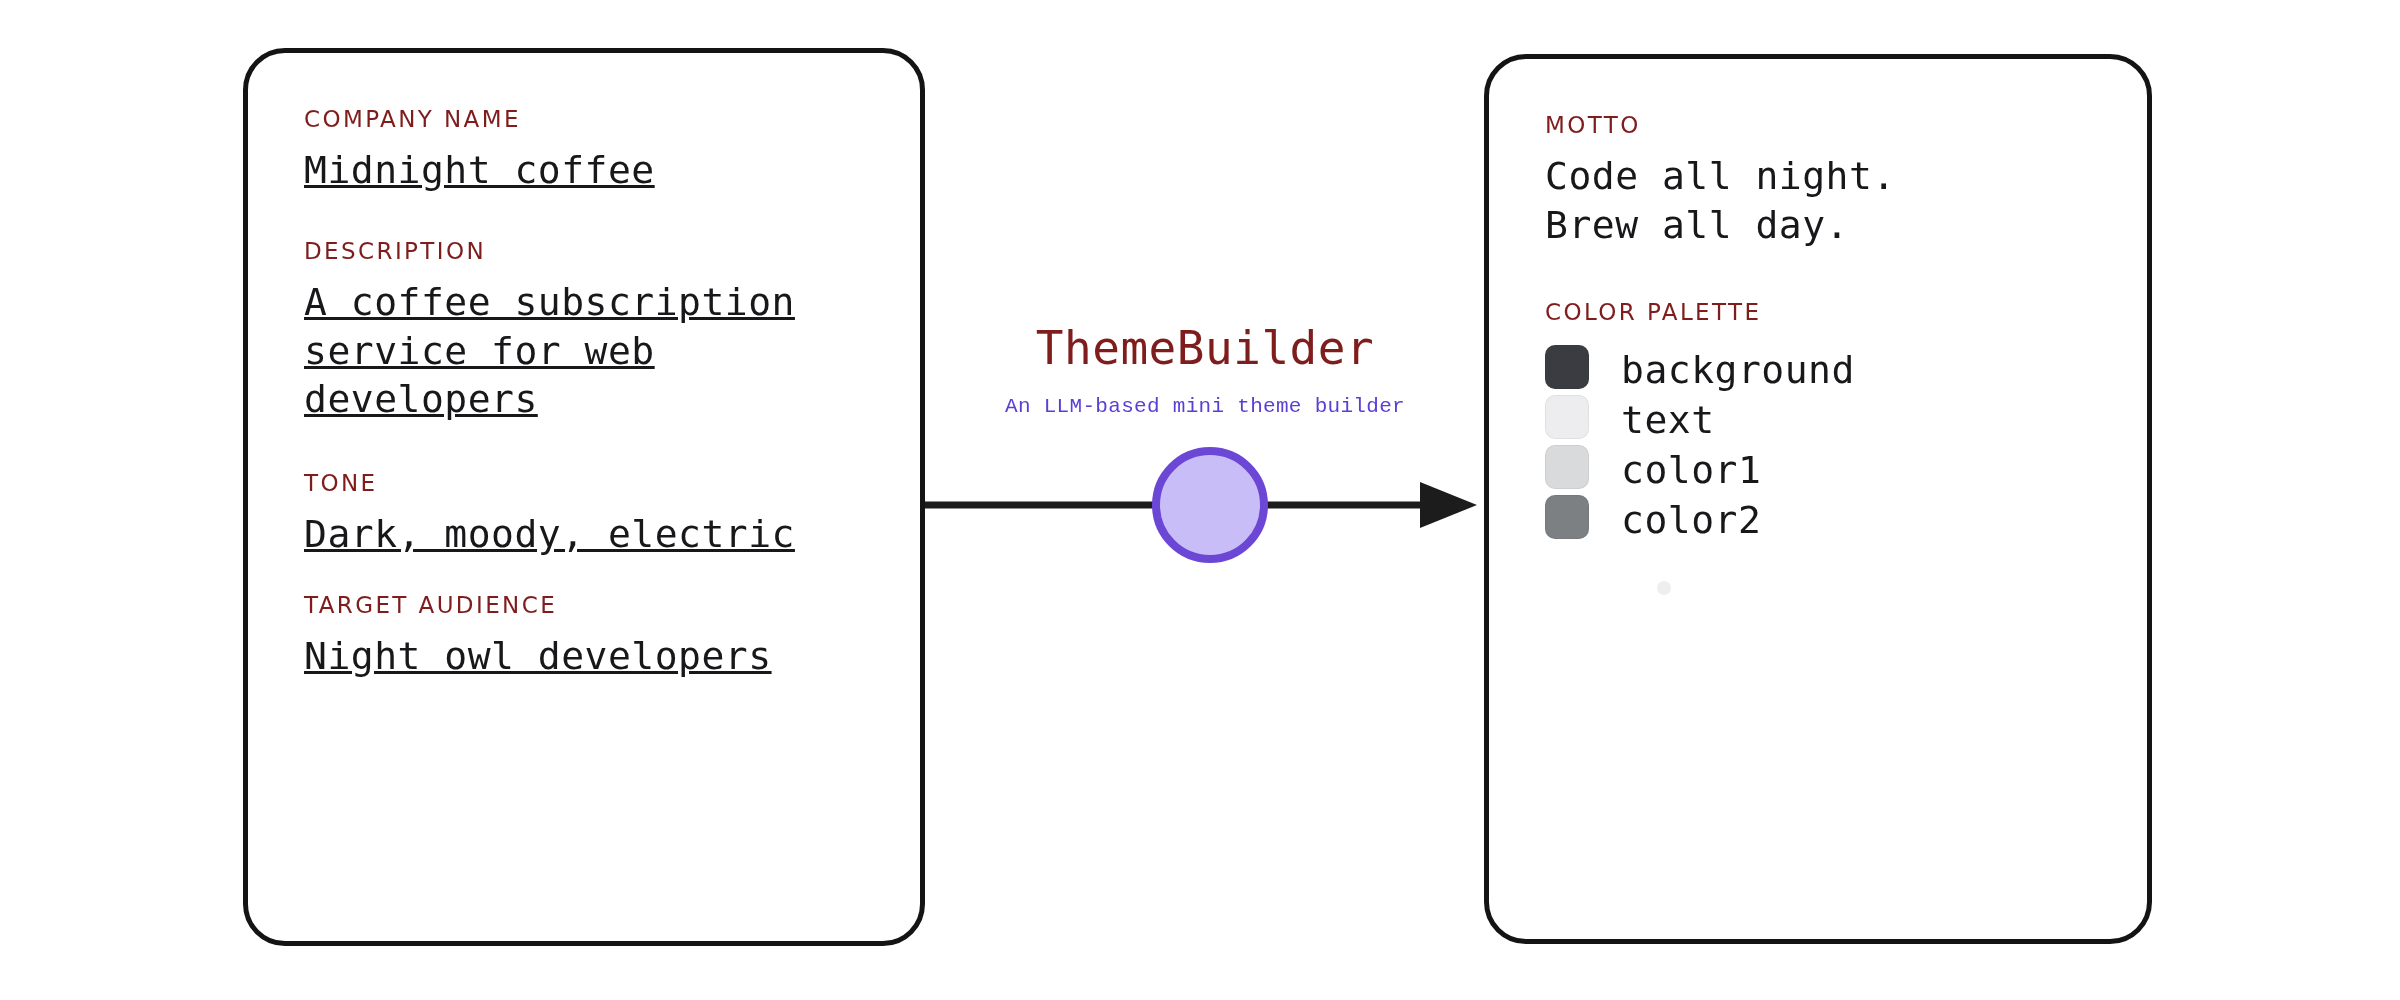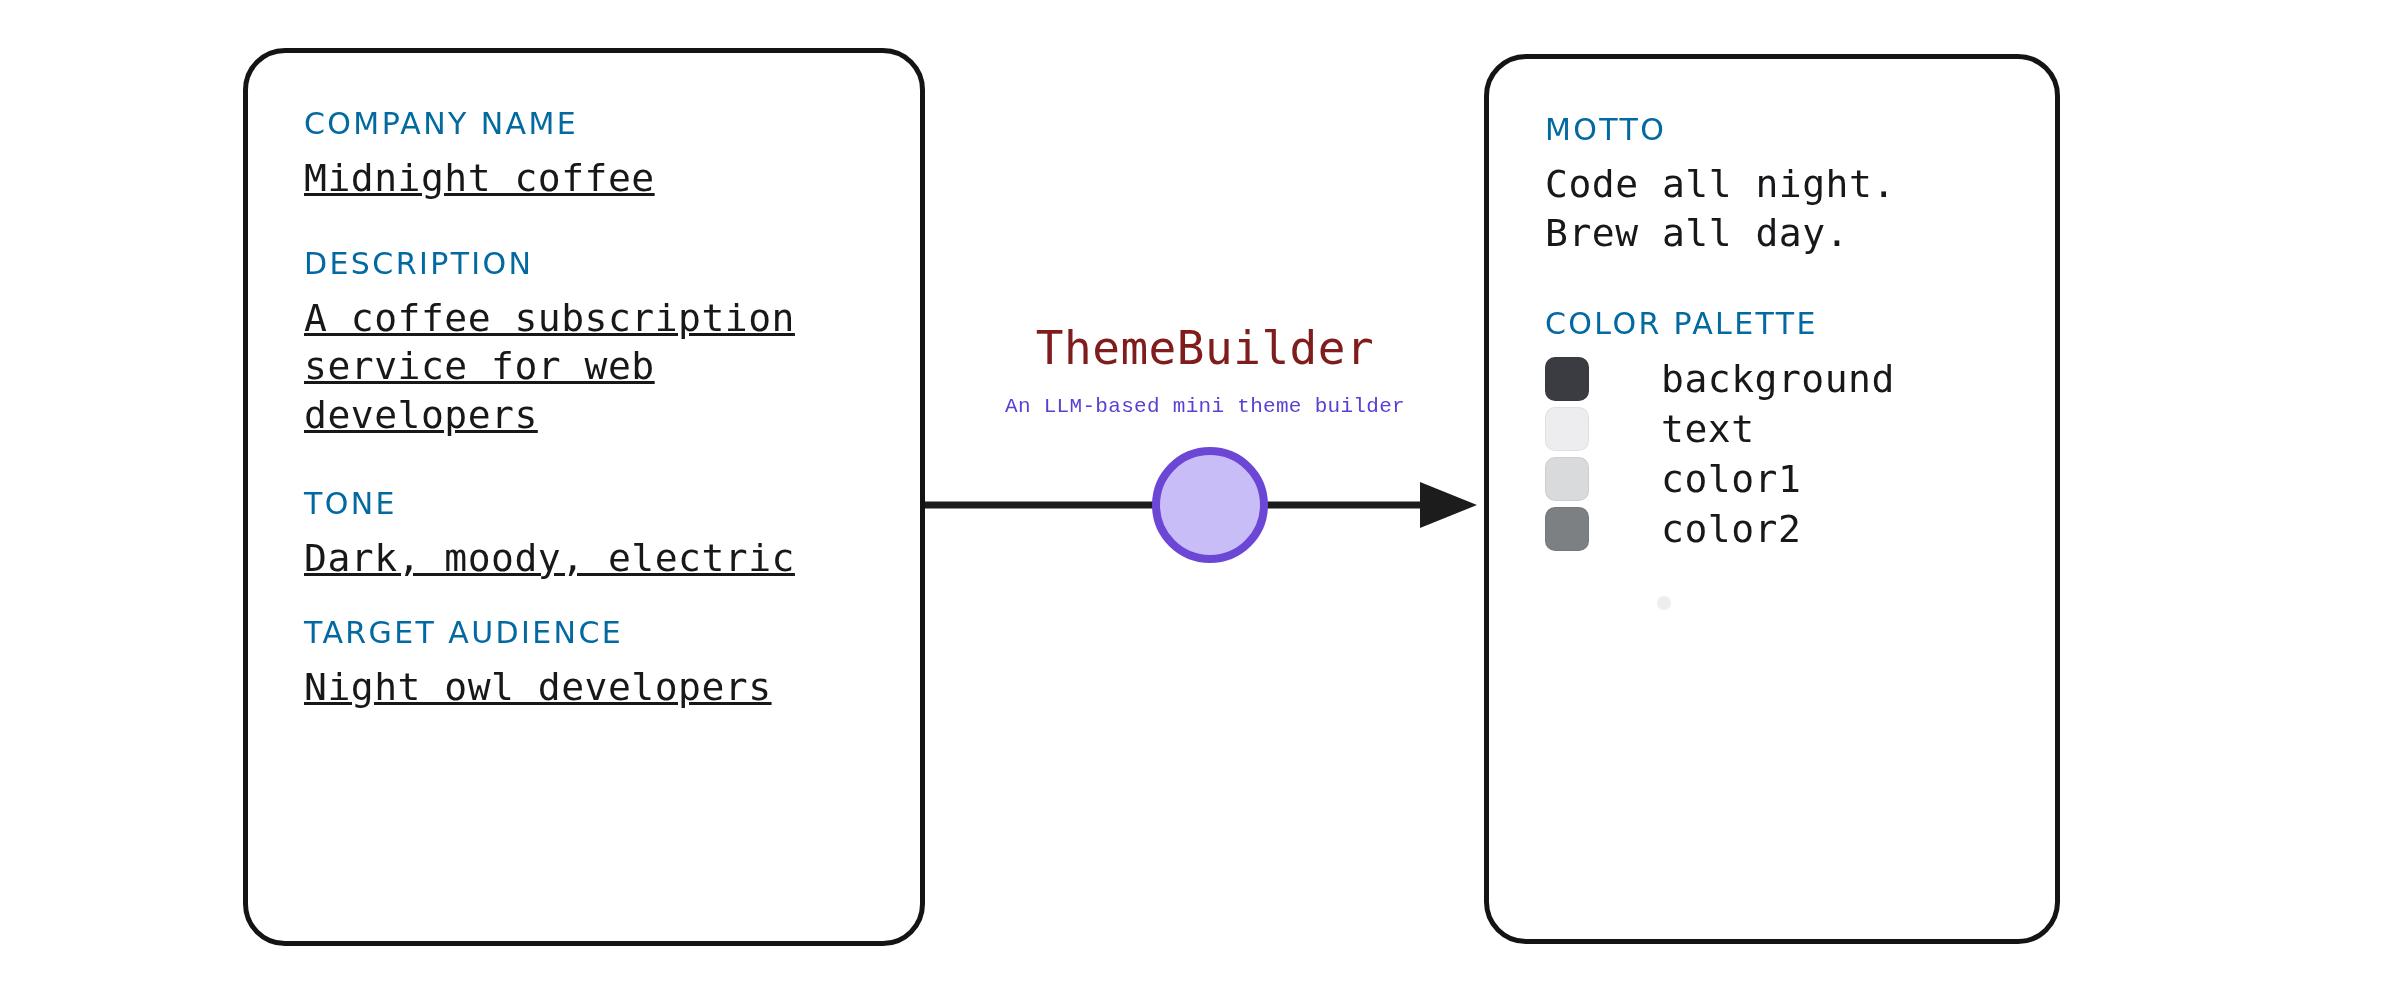--- a/index.html
+++ b/index.html
@@ -33,42 +33,42 @@
   }
   #input-card {
     left: 243px;
     top: 48px;
     width: 682px;
     height: 898px;
   }
   #output-card {
     left: 1484px;
     top: 54px;
-    width: 576px;
+    width: 668px;
     height: 890px;
   }
 
   .card-inner {
     position: absolute;
     left: 0; top: 0;
     width: 100%;
     height: 100%;
     box-sizing: border-box;
     padding: 54px 56px;
   }
 
   
   .field { margin-bottom: 34px; }
   .field:last-child { margin-bottom: 0; }
 
   .field-label {
     font-family: "DejaVu Sans", sans-serif;
-    font-size: 30px;
+    font-size: 23px;
     letter-spacing: 2.4px;
-    color: #0369a1;
+    color: #7f1d1d;
     text-transform: uppercase;
     line-height: 1.1;
     margin-bottom: 14px;
     white-space: pre;
   }
 
   .field-value {
     font-family: "DejaVu Sans Mono", monospace;
     font-size: 38px;
     color: #18181b;
@@ -85,24 +85,23 @@
   .f-target { margin-bottom: 44px; }
 
   .f-motto { margin-bottom: 50px; }
 
   
   .palette-list {
     margin-top: 4px;
   }
   .palette-row {
     display: flex;
-    align-items: center;
+    align-items: flex-end;
     height: 50px;
     margin-bottom: 0px;
-    gap: 40px;
   }
   .swatch {
     width: 44px;
     height: 44px;
     border-radius: 10px;
     flex: 0 0 auto;
     position: relative;
     
     box-shadow: inset 0 0 0 1px rgba(0,0,0,0.05);
   }

